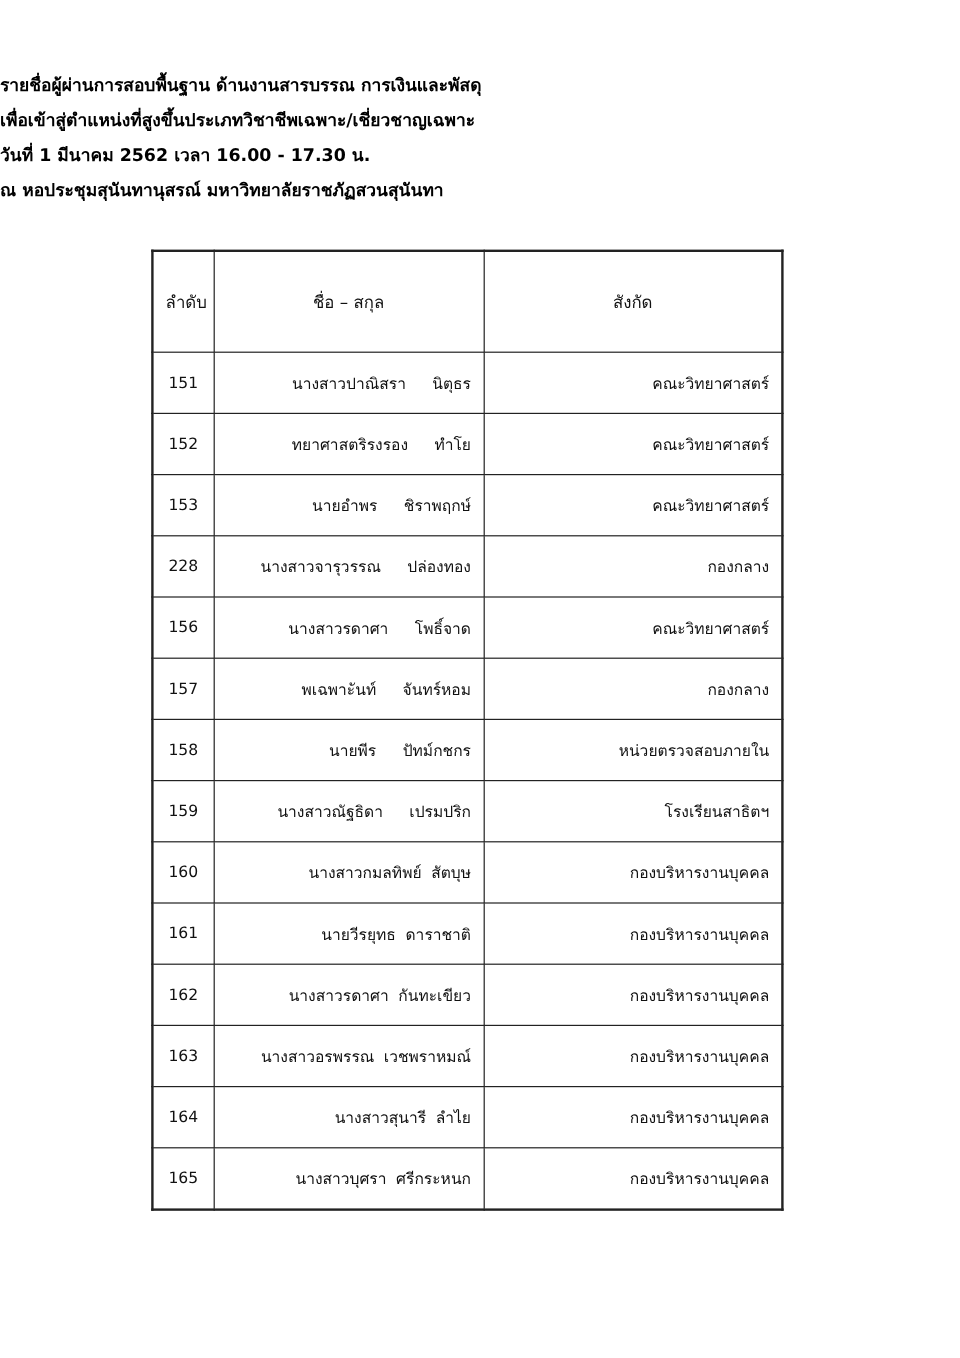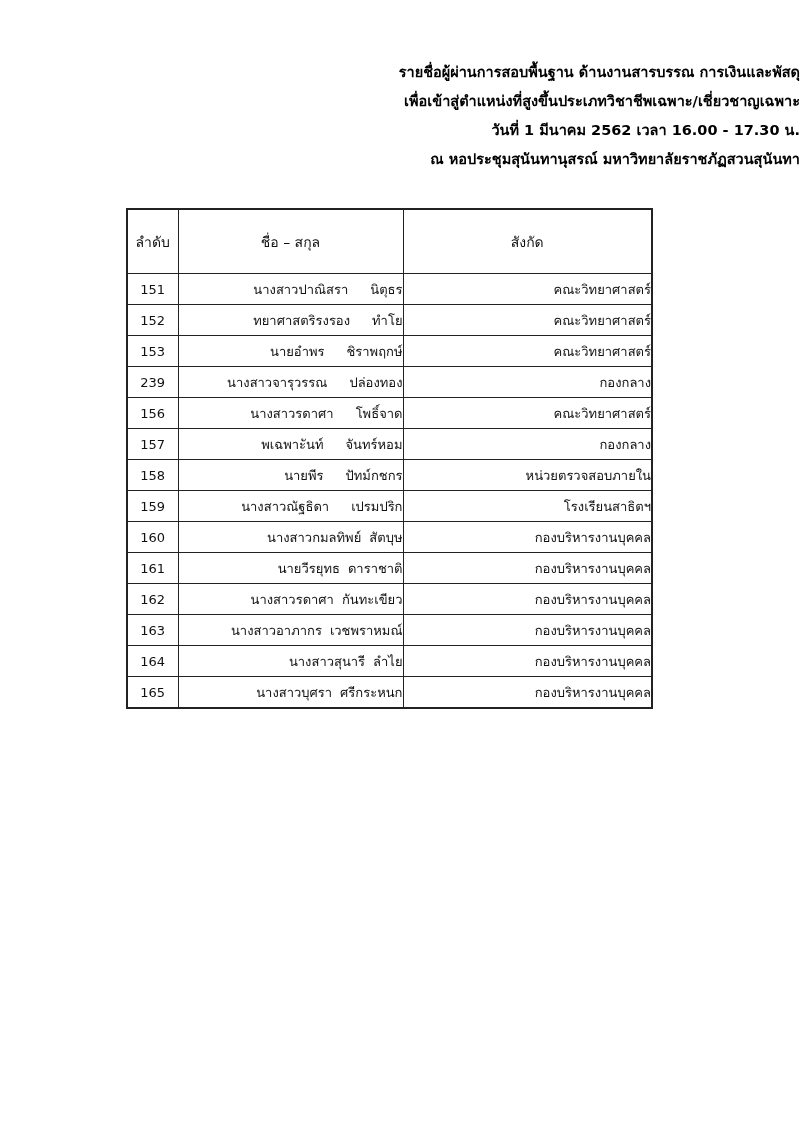--- a/index.html
+++ b/index.html
@@ -13,42 +13,42 @@
       position: relative;
       font-family: "DejaVu Sans", "Liberation Sans", sans-serif;
       color: #111111;
       overflow: hidden;
     }
     .title-block {
       position: absolute;
       left: 0;
       top: 58px;
       width: 800px;
-      text-align: right;
+      text-align: left;
     }
     .title-line {
       font-size: 14.5px;
       font-weight: bold;
       line-height: 29px;
       height: 29px;
       white-space: nowrap;
       color: #000;
     }
     table.roster {
       position: absolute;
       left: 126px;
       top: 208px;
       width: 525px;
       border-collapse: collapse;
       border: 2px solid #222;
       table-layout: fixed;
     }
     table.roster th, table.roster td {
       border: 1.5px solid #222;
-      padding: 0;
+      padding: 10px;
       font-size: 13px;
       color: #111;
       white-space: nowrap;
       overflow: hidden;
     }
     table.roster th {
       height: 63px;
       font-weight: normal;
       font-size: 14px;
       text-align: center;
@@ -107,21 +107,21 @@
         <td class="no">152</td>
         <td class="name"><span class="given">ทยาศาสตริรงรอง</span><span class="gap-wide"></span><span>ทำโย</span></td>
         <td class="dept">คณะวิทยาศาสตร์</td>
       </tr>
       <tr>
         <td class="no">153</td>
         <td class="name"><span class="given">นายอำพร</span><span class="gap-wide"></span><span>ชิราพฤกษ์</span></td>
         <td class="dept">คณะวิทยาศาสตร์</td>
       </tr>
       <tr>
-        <td class="no">239</td>
+        <td class="no">228</td>
         <td class="name"><span class="given">นางสาวจารุวรรณ</span><span class="gap-wide"></span><span>ปล่องทอง</span></td>
         <td class="dept">กองกลาง</td>
       </tr>
       <tr>
         <td class="no">156</td>
         <td class="name"><span class="given">นางสาวรดาศา</span><span class="gap-wide"></span><span>โพธิ์จาด</span></td>
         <td class="dept">คณะวิทยาศาสตร์</td>
       </tr>
       <tr>
         <td class="no">157</td>
@@ -148,21 +148,21 @@
         <td class="name"><span class="given">นายวีรยุทธ</span><span class="gap-narrow"></span><span>ดาราชาติ</span></td>
         <td class="dept">กองบริหารงานบุคคล</td>
       </tr>
       <tr>
         <td class="no">162</td>
         <td class="name"><span class="given">นางสาวรดาศา</span><span class="gap-narrow"></span><span>กันทะเขียว</span></td>
         <td class="dept">กองบริหารงานบุคคล</td>
       </tr>
       <tr>
         <td class="no">163</td>
-        <td class="name"><span class="given">นางสาวอาภากร</span><span class="gap-narrow"></span><span>เวชพราหมณ์</span></td>
+        <td class="name"><span class="given">นางสาวอรพรรณ</span><span class="gap-narrow"></span><span>เวชพราหมณ์</span></td>
         <td class="dept">กองบริหารงานบุคคล</td>
       </tr>
       <tr>
         <td class="no">164</td>
         <td class="name"><span class="given">นางสาวสุนารี</span><span class="gap-narrow"></span><span>ลำไย</span></td>
         <td class="dept">กองบริหารงานบุคคล</td>
       </tr>
       <tr>
         <td class="no">165</td>
         <td class="name"><span class="given">นางสาวบุศรา</span><span class="gap-narrow"></span><span>ศรีกระหนก</span></td>

